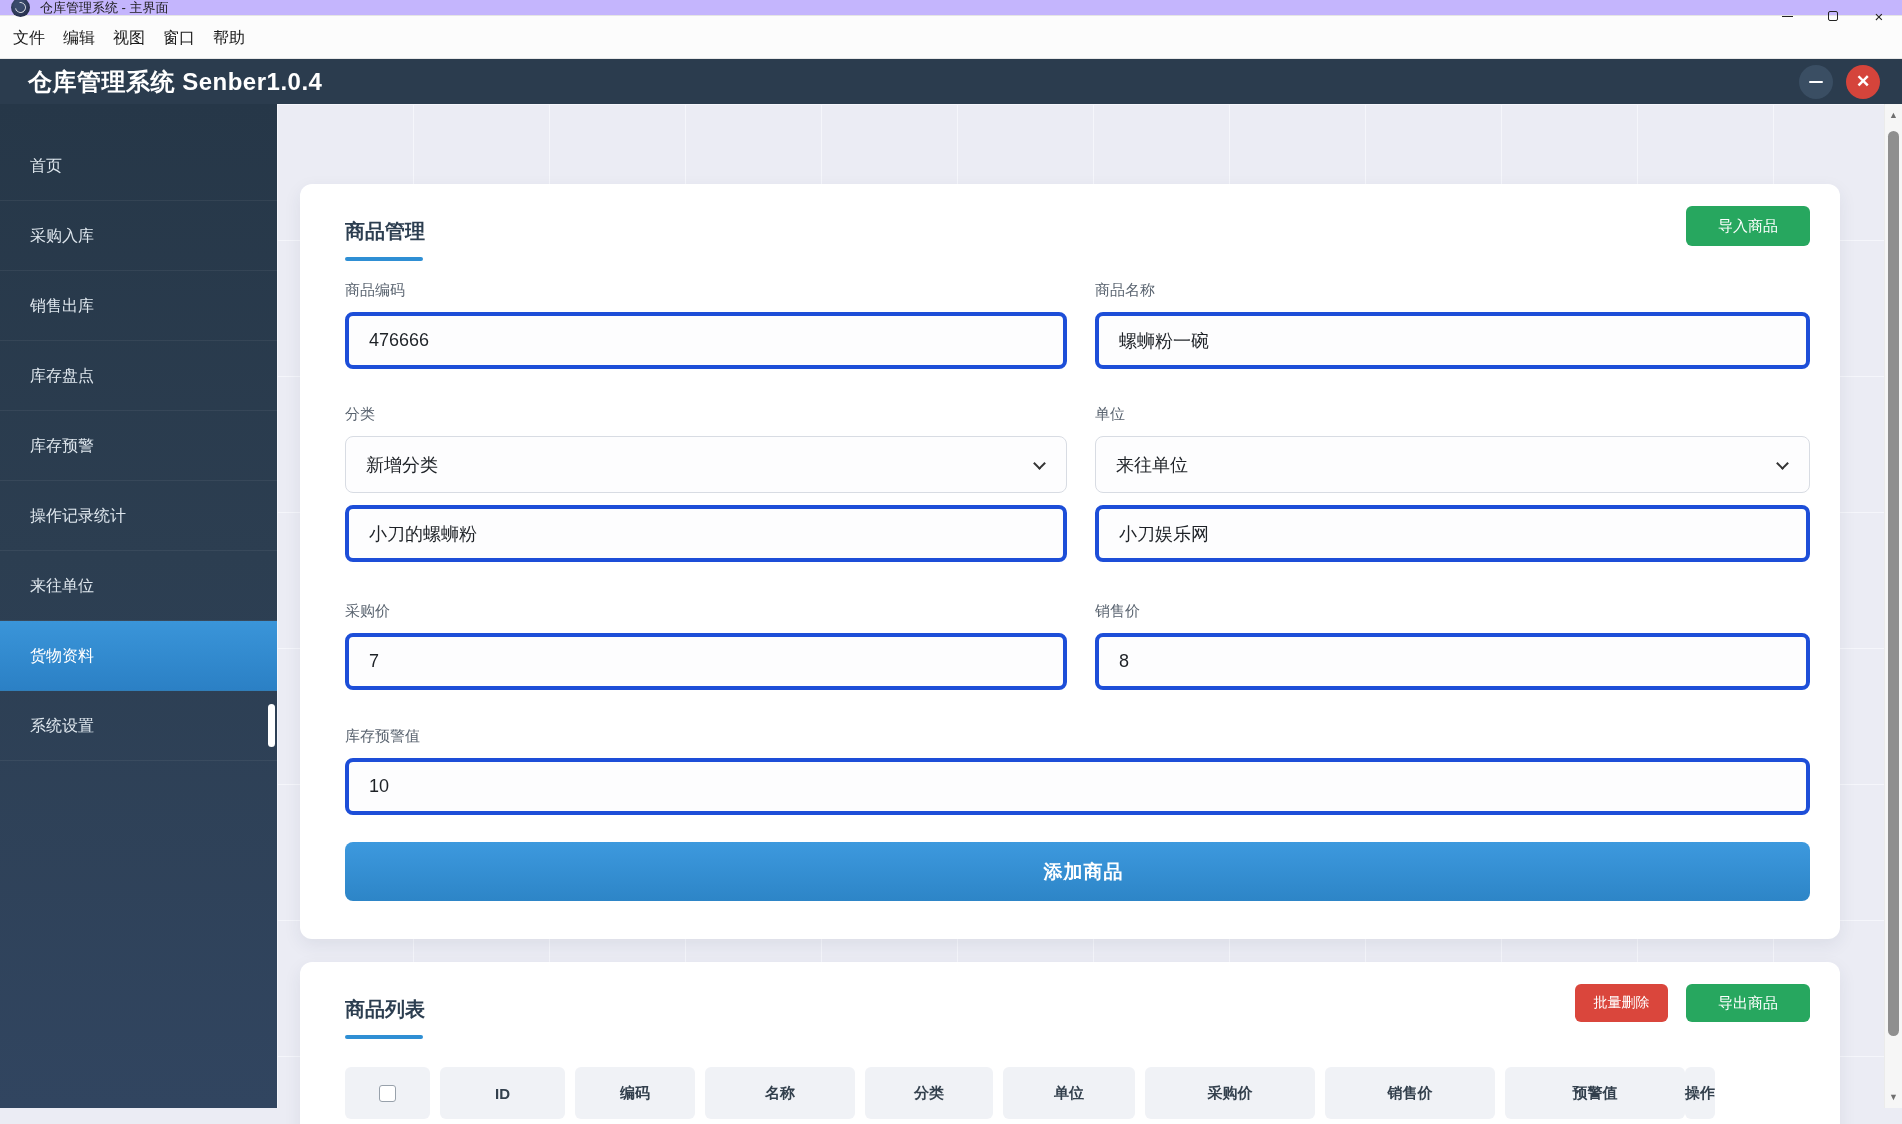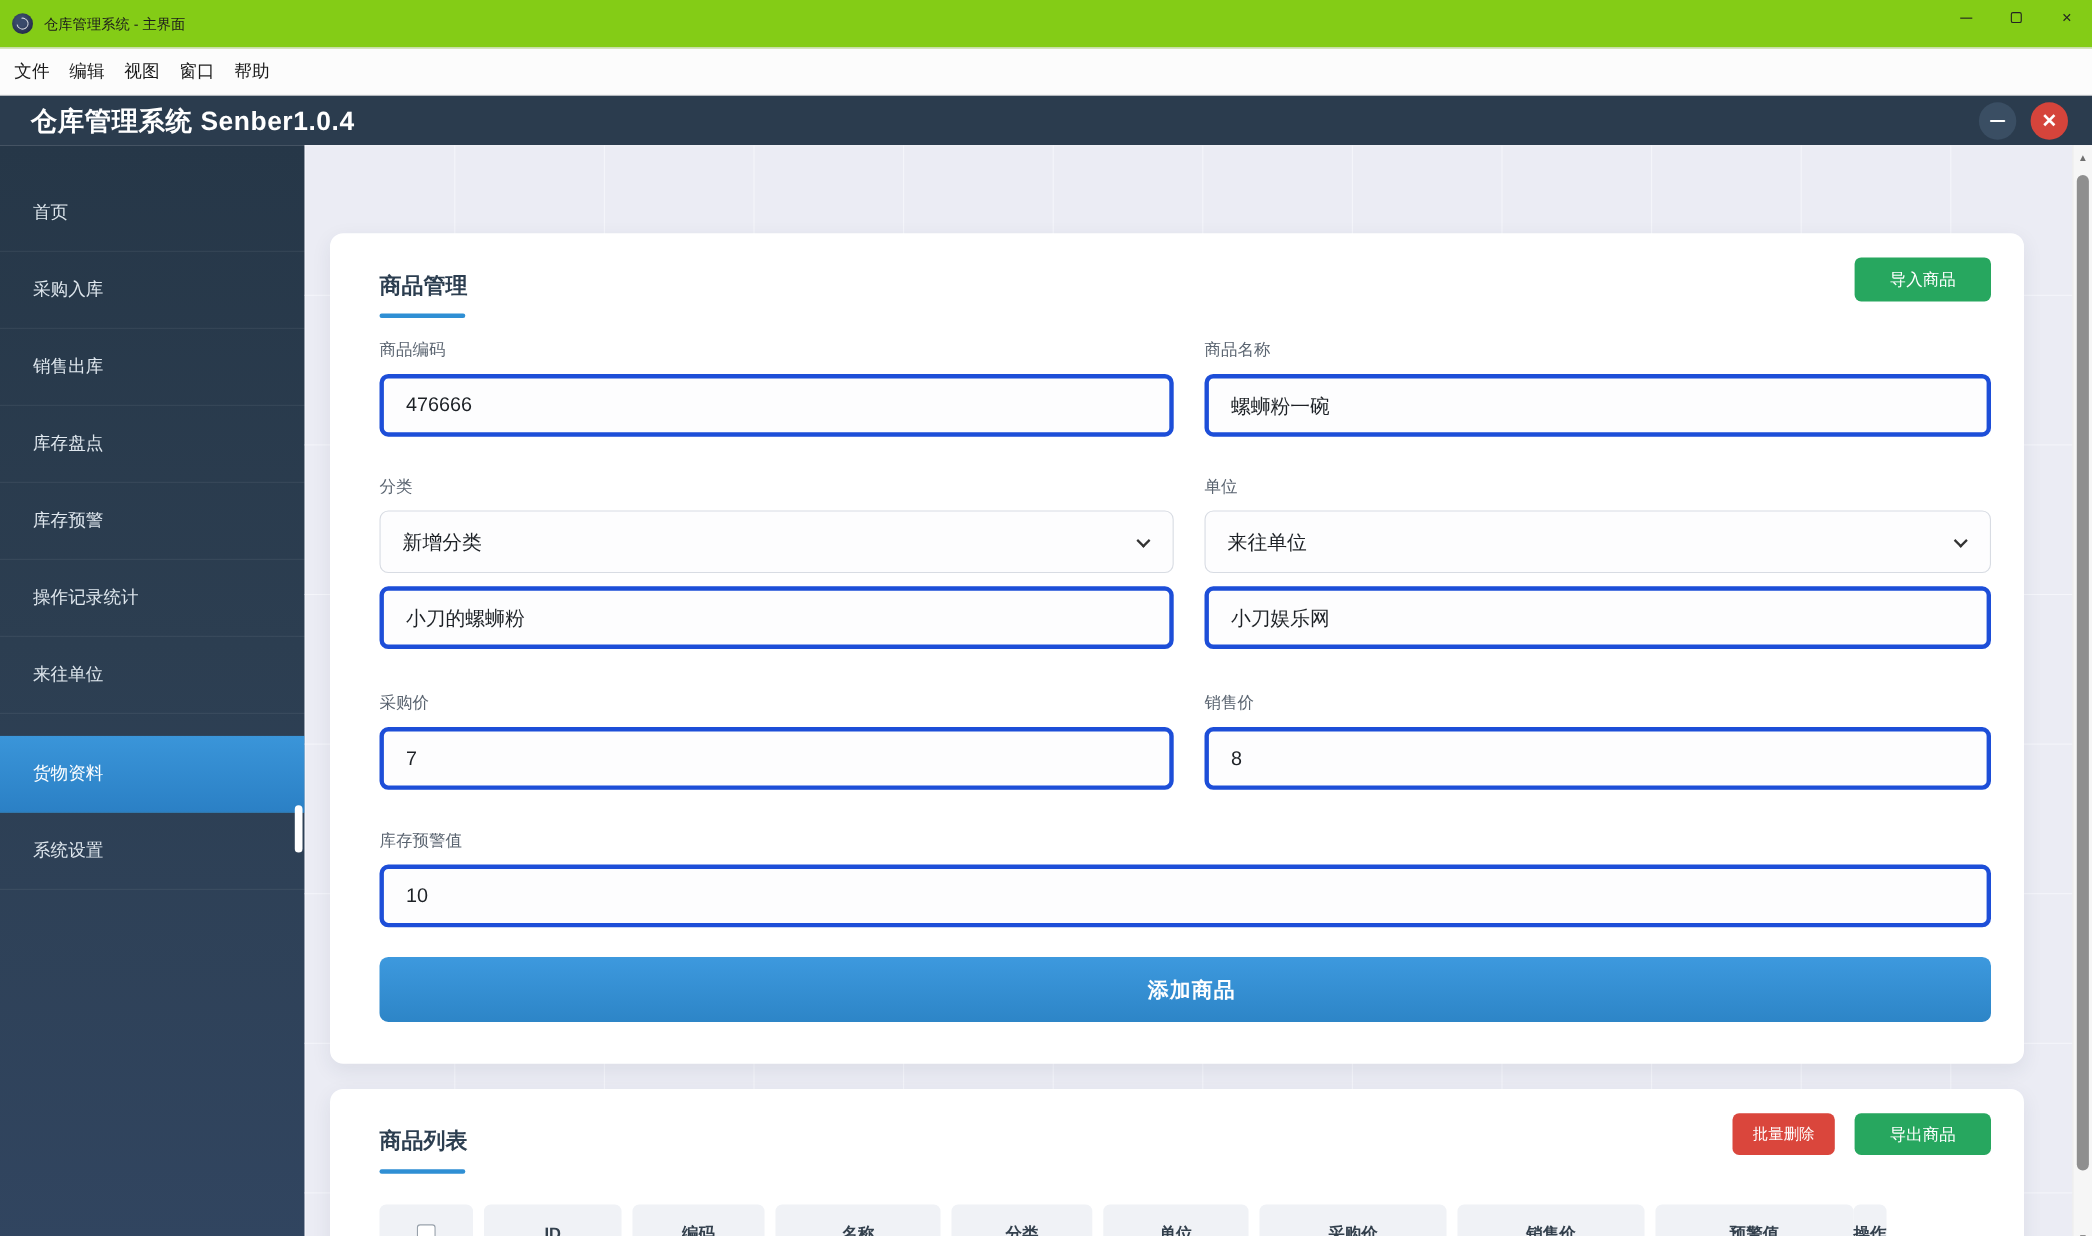--- a/index.html
+++ b/index.html
@@ -1,20 +1,20 @@
 <!DOCTYPE html>
 <html><head>
 <meta charset="utf-8">
 <style>
   * { margin:0; padding:0; box-sizing:border-box; }
   html,body { width:1902px; height:1124px; overflow:hidden; font-family:"Liberation Sans", sans-serif; }
   .app { width:1902px; height:1124px; position:relative; background:#ebecf4; }
 
   
-  .titlebar { height:44px; background:#84cc16; display:flex; align-items:center; position:relative; border-bottom:1px solid #e5e5e5; }
+  .titlebar { height:16px; background:#c4b5fd; display:flex; align-items:center; position:relative; border-bottom:1px solid #e5e5e5; }
   .app-icon { width:19px; height:19px; border-radius:50%; background:radial-gradient(circle at 42% 38%, #3a4a6b 0 28%, #262f4c 70%); margin-left:11px; position:relative; flex:0 0 auto; }
   .app-icon::after { content:""; position:absolute; inset:4px; border:1.4px solid rgba(255,255,255,.75); border-radius:50%; border-left-color:transparent; transform:rotate(35deg); }
   .tb-title { font-size:13px; color:#1c1c1c; margin-left:10px; }
   .tb-controls { position:absolute; right:0; top:0; height:32px; display:flex; }
   .tb-btn { width:46px; height:32px; display:flex; align-items:center; justify-content:center; }
   .glyph-min { width:11px; height:1px; background:#222; display:block; }
   .glyph-max { width:10px; height:10px; border:1.2px solid #222; border-radius:2px; display:block; }
   .glyph-close { font-size:15px; color:#222; line-height:1; }
 
   
@@ -29,21 +29,21 @@
   .circle-min { background:#3a4e63; }
   .circle-min .bar { width:14px; height:2px; background:#fff; border-radius:1px; }
   .circle-close { background:#d5443b; color:#fff; font-size:17px; font-weight:bold; line-height:1; }
 
   
   .layout { display:flex; height:1004px; }
 
   
   .sidebar { width:277px; flex:0 0 auto; background:linear-gradient(180deg,#263748 0%, #2c3e51 45%, #314560 100%); padding-top:27px; position:relative; }
   .side-item { height:70px; line-height:70px; padding-left:30px; font-size:16px; color:#dfe7ee; border-bottom:1px solid rgba(255,255,255,.06); cursor:pointer; }
-  .side-item.active { background:linear-gradient(180deg,#3a95d9 0%, #2b80c5 100%); color:#fff; border-bottom:1px solid rgba(0,0,0,.15);margin-top:20px; }
+  .side-item.active { background:linear-gradient(180deg,#3a95d9 0%, #2b80c5 100%); color:#fff; border-bottom:1px solid rgba(0,0,0,.15); }
   .side-scroll-thumb { position:absolute; right:2px; top:600px; width:7px; height:43px; border-radius:4px; background:#ffffff; }
 
   
   .main { flex:1; position:relative; background-color:#ebecf4;
           background-image:linear-gradient(#f5f6fb 1px, transparent 1px), linear-gradient(90deg,#f5f6fb 1px, transparent 1px);
           background-size:136px 136px; }
 
   
   .vscroll { position:absolute; right:0; top:0; bottom:0; width:18px; background:#f6f6f6; border-left:1px solid #ebebeb; }
   .vs-arrow { position:absolute; left:0; width:100%; text-align:center; font-size:9px; color:#6f6f6f; }

